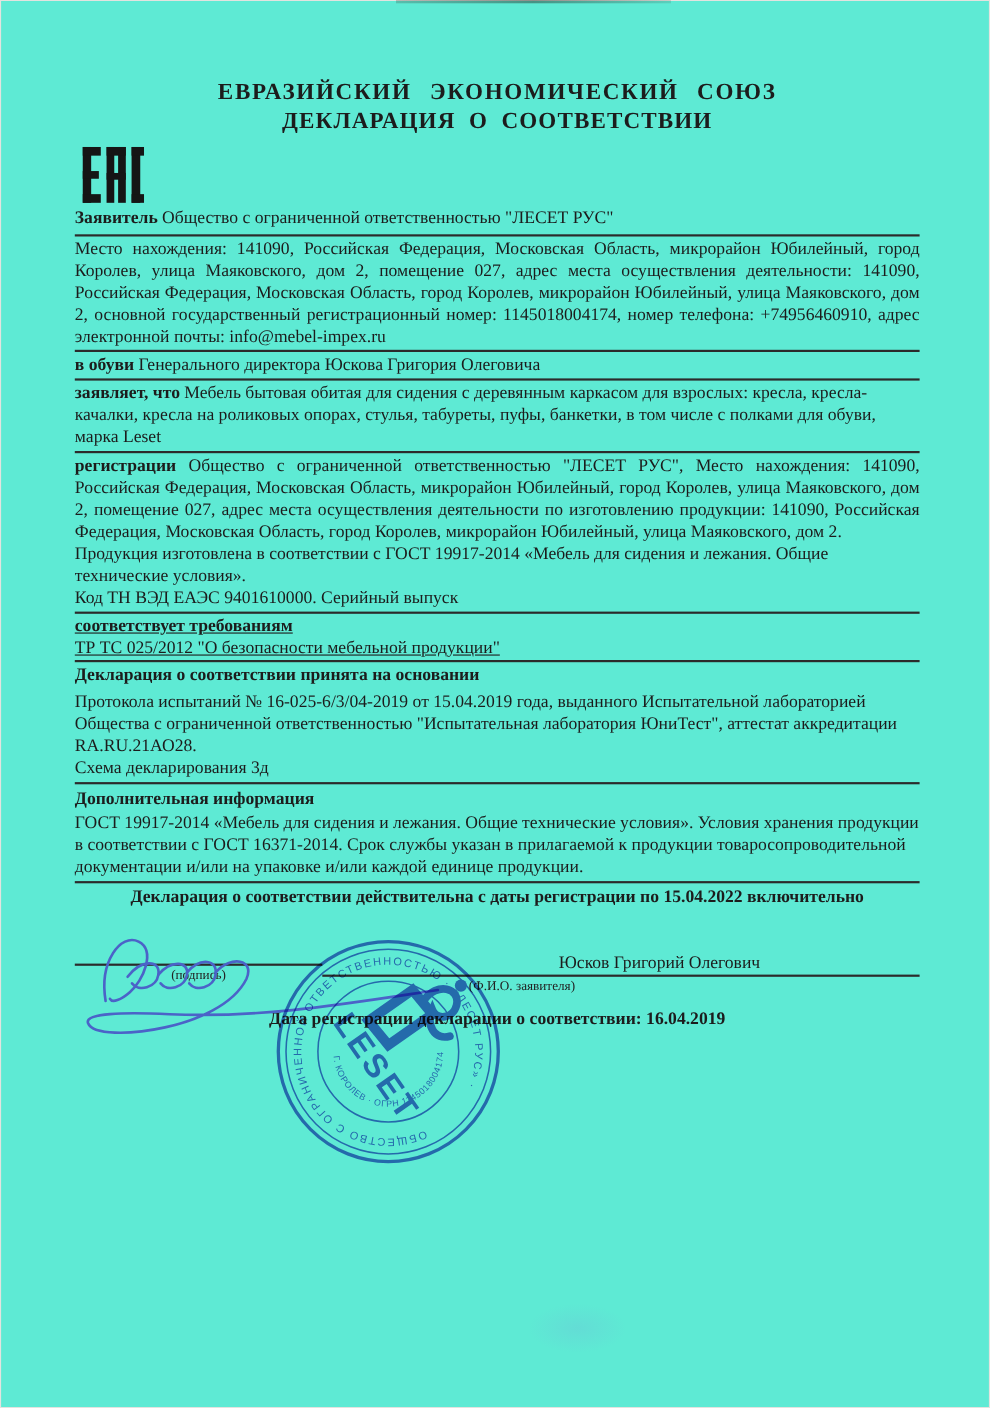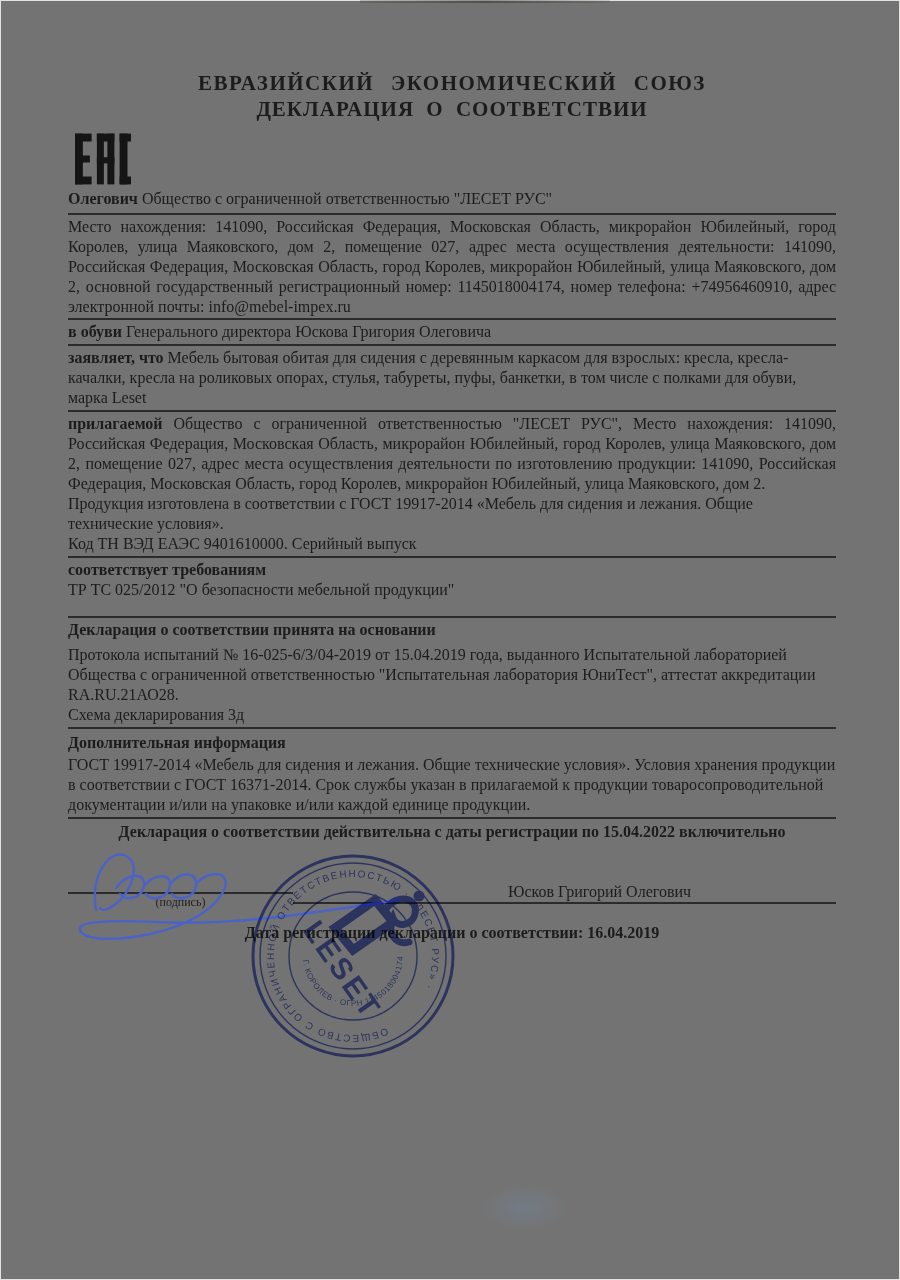--- a/index.html
+++ b/index.html
@@ -1,37 +1,37 @@
 <!DOCTYPE html>
 <html><head>
 <meta charset="utf-8">
 <style>
   html,body{margin:0;padding:0;background:#e9e9e7;}
-  .page{position:relative;width:900px;height:1280px;background:#737373;overflow:hidden;
+  .page{position:relative;width:900px;height:1280px;background:#5eead4;overflow:hidden;
         font-family:"Liberation Serif","DejaVu Serif",serif;color:#1c1c1c;
         box-shadow:inset 0 0 0 1px #e3e3df;}
   .top-smudge{position:absolute;left:360px;top:0;width:250px;height:3px;
               background:linear-gradient(90deg,rgba(60,60,55,.25),rgba(40,40,35,.45),rgba(60,60,55,.15));}
   .blue-smudge{position:absolute;left:480px;top:1185px;width:90px;height:45px;border-radius:50%;
                background:radial-gradient(ellipse at center,rgba(120,160,220,.18),rgba(120,160,220,0) 70%);}
   .doc{position:absolute;left:68px;top:0;width:768px;font-size:16px;line-height:20px;}
   .title1{margin-top:70px;text-align:center;font-weight:bold;font-size:21px;line-height:26px;
           letter-spacing:1.5px;word-spacing:10px;}
   .title2{text-align:center;font-weight:bold;font-size:21px;line-height:26px;
           letter-spacing:1px;word-spacing:6px;}
   .eac{position:absolute;left:7px;top:130px;}
   .sec{border-bottom:2px solid #2b2b2b;}
   b.lbl{font-weight:bold;}
   .row-applicant{margin-top:67px;padding-bottom:4px;}
   .para-location{margin-top:2px;padding-bottom:1px;text-align:justify;}
   .row-inperson{margin-top:2px;padding-bottom:2px;}
   .para-declares{margin-top:2px;padding-bottom:2px;}
   .group-manuf{margin-top:2px;padding-bottom:2px;}
   .para-manuf{text-align:justify;}
-  .sec-complies{margin-top:2px;padding-bottom:16px;}
+  .sec-complies{margin-top:2px;padding-bottom:0;text-decoration:underline;}
   .hdr{font-weight:bold;}
   .sec-basis{margin-top:2px;padding-bottom:2px;}
   .sec-basis .hdr{margin-bottom:5px;}
   .sec-add{margin-top:4px;padding-bottom:2px;}
   .sec-add .hdr{margin-bottom:2px;}
   .validity{margin-top:3px;font-weight:bold;text-align:center;}
   .sig-row{display:flex;margin-top:20px;}
   .sig-left{width:225px;}
   .sig-mp{width:128px;text-align:center;padding-top:26px;font-size:16px;}
   .sig-right{flex:1;}
@@ -70,39 +70,39 @@
           <rect x="25" y="0" width="20" height="9"></rect>
             <rect x="25" y="27" width="20" height="7"></rect>
           <rect x="51" y="0" width="9" height="58"></rect>
             <rect x="51" y="0" width="13" height="9"></rect>
           <rect x="51" y="49" width="13" height="9"></rect>
         </g>
       </svg>
     </div>
 
     <div class="row-applicant sec">
-      <b class="lbl">Олегович</b>
+      <b class="lbl">Заявитель</b>
       <span>Общество с ограниченной ответственностью "ЛЕСЕТ РУС"</span>
     </div>
 
     <div class="para-location sec">Место нахождения: 141090, Российская Федерация, Московская Область, микрорайон Юбилейный, город Королев, улица Маяковского,  дом 2, помещение 027, адрес места осуществления деятельности: 141090, Российская Федерация, Московская Область, город Королев, микрорайон Юбилейный, улица Маяковского,  дом 2, основной государственный регистрационный номер: 1145018004174, номер телефона: +74956460910, адрес электронной почты: info@mebel-impex.ru</div>
 
     <div class="row-inperson sec">
       <b class="lbl">в обуви</b>
       <span>Генерального директора Юскова Григория Олеговича</span>
     </div>
 
     <div class="para-declares sec">
       <b class="lbl">заявляет, что</b>
       <span>Мебель бытовая обитая для сидения с деревянным каркасом для взрослых: кресла, кресла-качалки, кресла на роликовых опорах, стулья, табуреты, пуфы, банкетки, в том числе с полками для обуви, марка Leset</span>
     </div>
 
     <div class="group-manuf sec">
       <div class="para-manuf">
-        <b class="lbl">прилагаемой</b>
+        <b class="lbl">регистрации</b>
         <span>Общество с ограниченной ответственностью "ЛЕСЕТ РУС", Место нахождения: 141090, Российская Федерация, Московская Область, микрорайон Юбилейный, город Королев, улица Маяковского, дом 2, помещение 027, адрес места осуществления деятельности по изготовлению продукции: 141090, Российская Федерация, Московская Область, город Королев, микрорайон Юбилейный, улица Маяковского, дом 2.</span>
       </div>
       <div>Продукция изготовлена в соответствии с ГОСТ 19917-2014 «Мебель для сидения и лежания. Общие технические условия».</div>
       <div>Код ТН ВЭД ЕАЭС 9401610000. Серийный выпуск</div>
     </div>
 
     <div class="sec-complies sec">
       <div class="hdr">соответствует требованиям</div>
       <div>ТР ТС 025/2012 "О безопасности мебельной продукции"</div>
     </div>
@@ -122,20 +122,21 @@
 
     <div class="sig-row">
       <div class="sig-left">
         <div class="sig-space"></div>
         <div class="sig-line"></div>
         <div class="sig-cap">(подпись)</div>
       </div>
       <div class="sig-right">
         <div class="sig-name">Юсков Григорий Олегович</div>
         <div class="sig-line"></div>
+        <div class="sig-cap">(Ф.И.О. заявителя)</div>
       </div>
     </div>
 
     <div class="reg2">Дата регистрации декларации о соответствии: 16.04.2019</div>
 
   </div>
 
   <svg class="signature-svg" width="350" height="120" viewBox="0 0 350 120">
     <g fill="none" stroke="#4b63c8" stroke-width="2.4" stroke-linecap="round" stroke-linejoin="round">
       <path d="M30 70 C24 34 44 8 60 16 C76 24 64 52 52 62 C44 69 36 72 34 68"></path>

